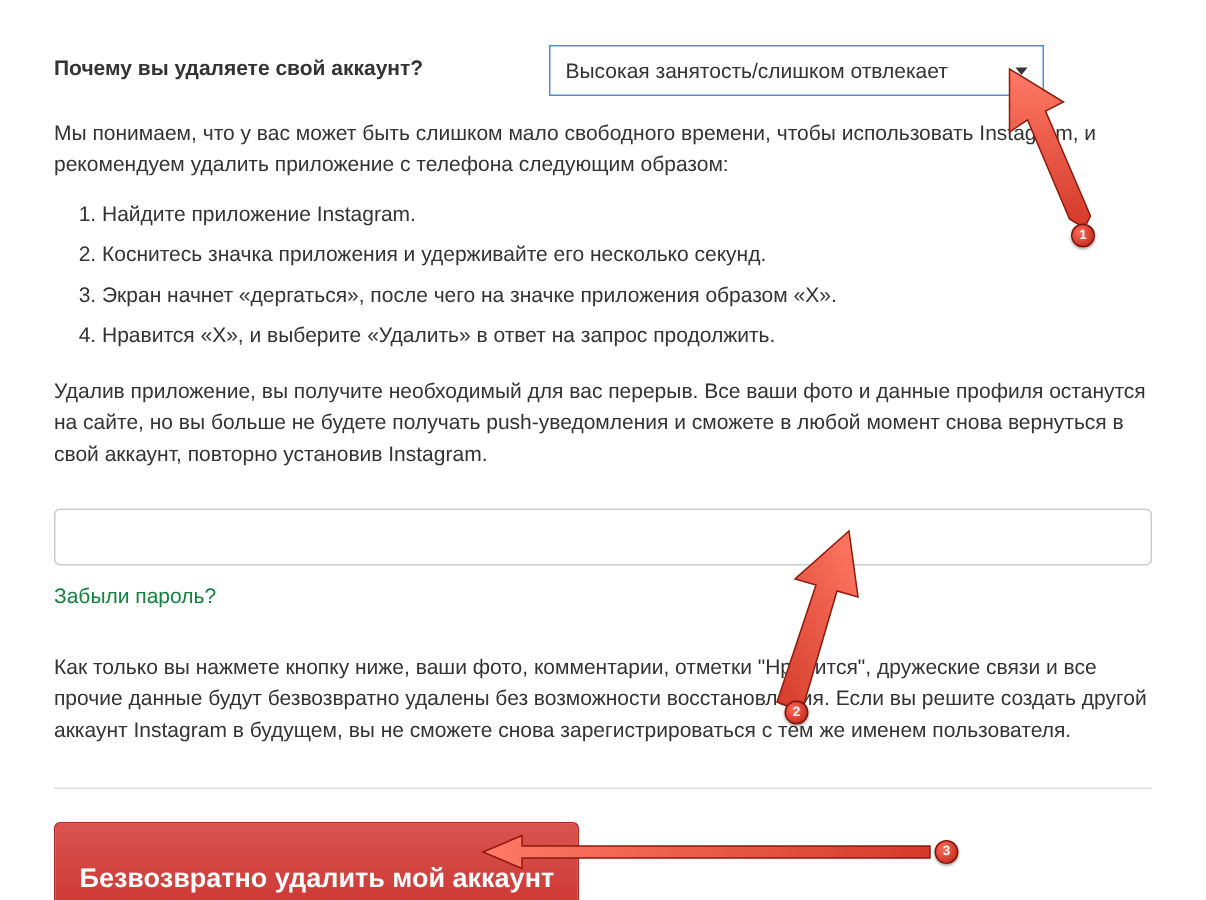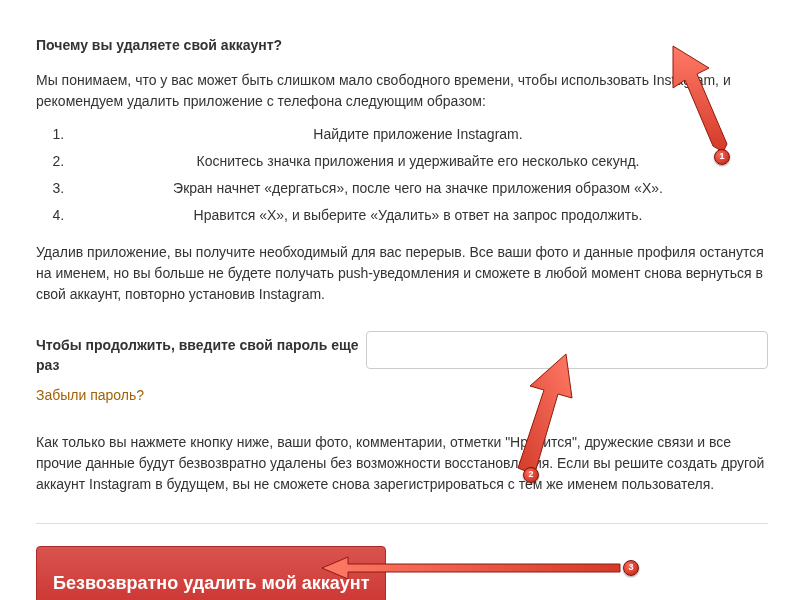--- a/index.html
+++ b/index.html
@@ -48,21 +48,20 @@
   }
   .body-text {
     margin-bottom: 12px;
     color: #333;
   }
   ol {
     margin: 10px 0 16px 32px;
   }
   ol li {
     margin-bottom: 6px;
-    text-align: center;
   }
   .password-row {
     display: flex;
     align-items: flex-start;
     margin-top: 26px;
     margin-bottom: 10px;
   }
   .password-label {
     font-weight: 600;
     width: 330px;
@@ -72,21 +71,21 @@
   .password-input {
     flex: 1;
     height: 38px;
     border: 1px solid #ccc;
     border-radius: 4px;
     padding: 0 10px;
     font-size: 14px;
     background: #fff;
   }
   .forgot-link {
-    color: #a16207;
+    color: #15803d;
     text-decoration: none;
     font-size: 14px;
     display: inline-block;
     margin-bottom: 26px;
   }
   .warning-text {
     margin-bottom: 28px;
   }
   hr.sep {
     border: none;
@@ -128,35 +127,37 @@
   }
 </style>
 </head>
 <body>
 
 
 
 
 <div class="row">
   <div class="question-label">Почему вы удаляете свой аккаунт?</div>
+  <div class="reason-select">
+    <span>Высокая занятость/слишком отвлекает</span>
+  </div>
 </div>
 
 <p class="body-text">Мы понимаем, что у вас может быть слишком мало свободного времени, чтобы использовать Instagram, и рекомендуем удалить приложение с телефона следующим образом:</p>
 
 <ol>
   <li>Найдите приложение Instagram.</li>
   <li>Коснитесь значка приложения и удерживайте его несколько секунд.</li>
   <li>Экран начнет «дергаться», после чего на значке приложения образом «X».</li>
   <li>Нравится «X», и выберите «Удалить» в ответ на запрос продолжить.</li>
 </ol>
 
-<p class="body-text">Удалив приложение, вы получите необходимый для вас перерыв. Все ваши фото и данные профиля останутся на именем, но вы больше не будете получать push-уведомления и сможете в любой момент снова вернуться в свой аккаунт, повторно установив Instagram.</p>
+<p class="body-text">Удалив приложение, вы получите необходимый для вас перерыв. Все ваши фото и данные профиля останутся на сайте, но вы больше не будете получать push-уведомления и сможете в любой момент снова вернуться в свой аккаунт, повторно установив Instagram.</p>
 
 <div class="password-row">
-  <div class="password-label">Чтобы продолжить, введите свой пароль еще раз</div>
   <input type="password" class="password-input" value="" style="">
 </div>
 
 <a href="#" class="forgot-link">Забыли пароль?</a>
 
 <p class="body-text warning-text">Как только вы нажмете кнопку ниже, ваши фото, комментарии, отметки "Нравится", дружеские связи и все прочие данные будут безвозвратно удалены без возможности восстановления. Если вы решите создать другой аккаунт Instagram в будущем, вы не сможете снова зарегистрироваться с тем же именем пользователя.</p>
 
 <hr class="sep">
 
 <button class="delete-btn">Безвозвратно удалить мой аккаунт</button>

